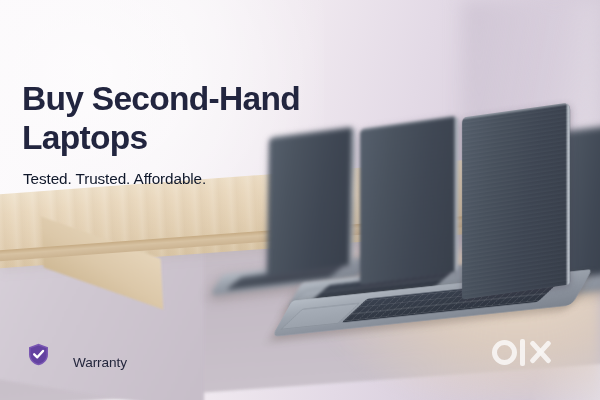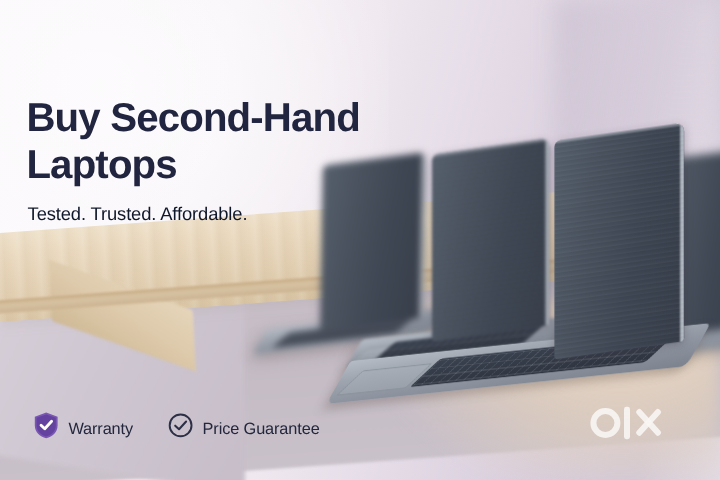--- a/index.html
+++ b/index.html
@@ -267,22 +267,22 @@
   .badges {
     position: absolute;
     left: 28px;
     top: 343px;
     display: flex;
     align-items: center;
     gap: 29px;
   }
   .badge {
     display: flex;
-    align-items: center;
-    gap: 8px;
+    align-items: flex-end;
+    gap: 24px;
   }
   .badge-label {
     font-size: 13.6px;
     color: #23263c;
     letter-spacing: -0.1px;
     white-space: nowrap;
   }
   .badge-icon { display: block; flex: 0 0 auto; }
 
   
@@ -404,29 +404,20 @@
       <span class="badge-icon">
         <svg width="21" height="23" viewBox="0 0 21 23" aria-hidden="true">
           <path d="M10.5 0.8 L20 4.2 V11.4 C20 17.0 15.9 20.9 10.5 22.3 C5.1 20.9 1 17.0 1 11.4 V4.2 Z" fill="#7a57b3"></path>
           <path d="M10.5 2.4 L18.5 5.2 V11.4 C18.5 16.2 15.1 19.6 10.5 20.8 C5.9 19.6 2.5 16.2 2.5 11.4 V5.2 Z" fill="#6342a0"></path>
           <path d="M6.2 11.3 L9.3 14.3 L15.0 8.0" fill="none" stroke="#ffffff" stroke-width="2.4" stroke-linecap="round" stroke-linejoin="round"></path>
         </svg>
       </span>
       <span class="badge-label">Warranty</span>
     </div>
 
-    <div class="badge">
-      <span class="badge-icon">
-        <svg width="21" height="21" viewBox="0 0 21 21" aria-hidden="true">
-          <circle cx="10.5" cy="10.5" r="9.1" fill="none" stroke="#2c2f45" stroke-width="1.6"></circle>
-          <path d="M6.0 10.7 L9.2 13.7 L15.1 7.3" fill="none" stroke="#2c2f45" stroke-width="1.7" stroke-linecap="round" stroke-linejoin="round"></path>
-        </svg>
-      </span>
-      <span class="badge-label">Price Guarantee</span>
-    </div>
 
   </div>
 
   <div class="watermark">
     <div class="wm-mark">
       <span class="wm-o"></span>
       <span class="wm-l"></span>
       <span class="wm-x">
           <span></span>
           <span></span>

